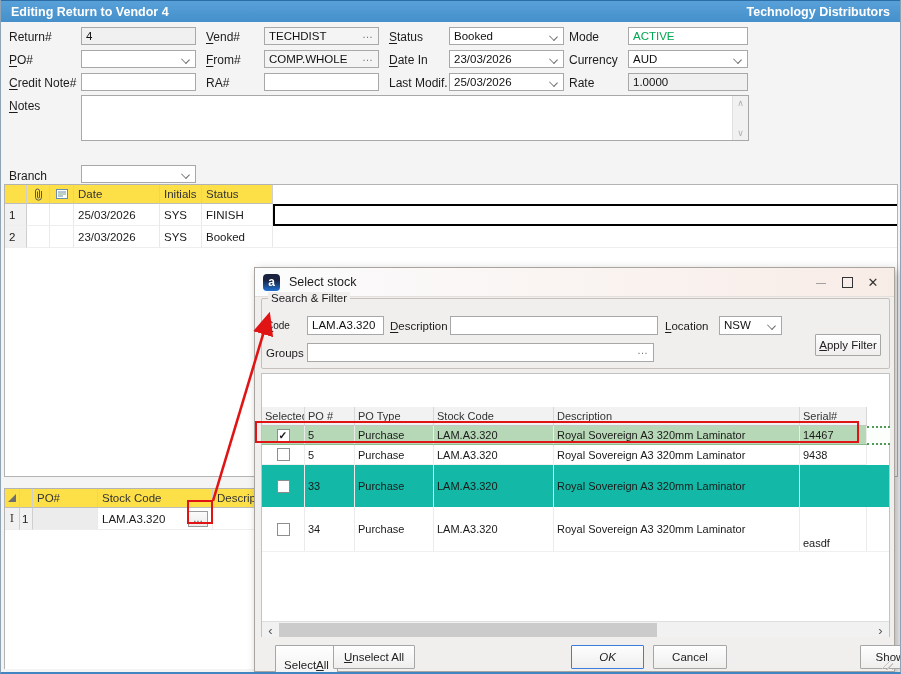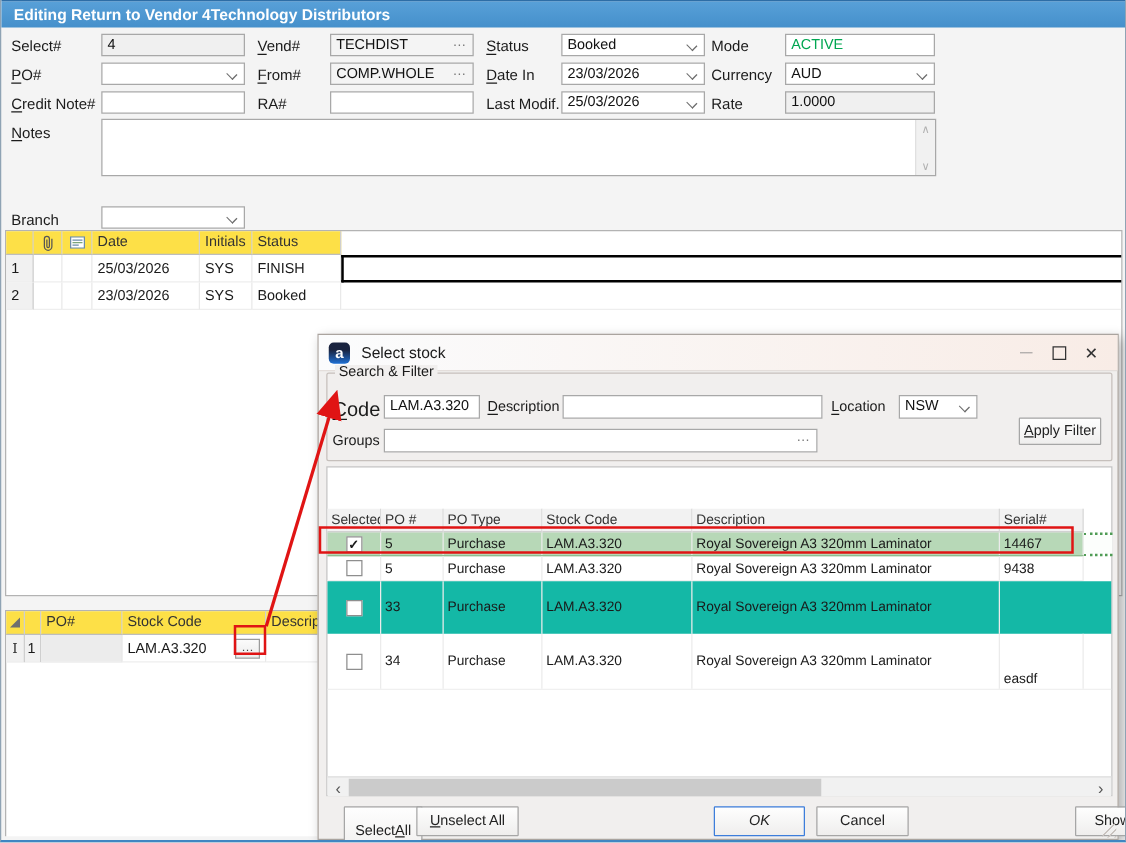--- a/index.html
+++ b/index.html
@@ -3,21 +3,21 @@
 <meta charset="utf-8">
 <style>
   html,body{margin:0;padding:0;background:#dcdcdc;}
   *{box-sizing:border-box;}
   .screen{position:relative;width:901px;height:674px;overflow:hidden;background:#f4f4f4;
           font-family:"Liberation Sans",sans-serif;border-left:1px solid #8fa3b4;border-right:1px solid #8fa3b4;
           border-bottom:2px solid #3f86c2;}
   
   .titlebar{position:absolute;left:0;top:0;width:899px;height:22px;
             background:linear-gradient(#58a0d8,#4590cb);border-top:1px solid #2e6fa8;
-            border-top:1px solid #2d6da6;display:flex;align-items:center;
+            border-top:1px solid #2d6da6;display:flex;align-items:center;justify-content:space-between;
             padding:0 10px;color:#fff;font-size:12.5px;font-weight:bold;}
   .lbl{position:absolute;font-size:12px;color:#1b1b1b;white-space:nowrap;}
   .lbl u{text-underline-offset:2px;}
   .fld{position:absolute;height:18px;background:#fff;border:1px solid #a8a8a8;font-size:11.5px;color:#111;
        padding:2px 4px 0;white-space:nowrap;overflow:hidden;}
   .ro{background:#f0f0f0;}
   .soft{background:#f4f4f4;}
   .combo::after{content:"";position:absolute;right:6px;top:5px;width:6px;height:6px;
        border-right:1.6px solid #6b6b6b;border-bottom:1.6px solid #6b6b6b;transform:rotate(45deg) scaleY(.8);}
   .ell{position:absolute;right:4px;top:0;color:#777;letter-spacing:1px;font-size:11px;}
@@ -71,21 +71,21 @@
 </head>
 <body>
 
 <div class="screen">
 
   <div class="titlebar">
     <span>Editing Return to Vendor 4</span>
     <span>Technology Distributors</span>
   </div>
 
-  <span class="lbl" style="left:8px;top:30px">Select#</span>
+  <span class="lbl" style="left:8px;top:30px">Return#</span>
   <span class="lbl" style="left:8px;top:53px"><u>P</u>O#</span>
   <span class="lbl" style="left:8px;top:76px"><u>C</u>redit Note#</span>
   <span class="lbl" style="left:8px;top:99px"><u>N</u>otes</span>
   <span class="lbl" style="left:205px;top:30px"><u>V</u>end#</span>
   <span class="lbl" style="left:205px;top:53px"><u>F</u>rom#</span>
   <span class="lbl" style="left:205px;top:76px">RA#</span>
   <span class="lbl" style="left:388px;top:30px"><u>S</u>tatus</span>
   <span class="lbl" style="left:388px;top:53px"><u>D</u>ate In</span>
   <span class="lbl" style="left:388px;top:76px">Last Modif.</span>
   <span class="lbl" style="left:568px;top:30px">Mode</span>
@@ -198,21 +198,21 @@
         <span class="wbtn">
             <span style="width:11px;height:11px;border:1.5px solid #333"></span>
           </span>
         <span class="wbtn" style="font-size:13px">✕</span>
       </span>
     </div>
 
     <div class="gbox">
       <span class="legend">Search &amp; Filter</span>
     </div>
-    <span class="lbl" style="left:11px;top:52px;font-size:16px"><u>C</u>ode</span>
+    <span class="lbl" style="left:11px;top:52px;font-size:10px"><u>C</u>ode</span>
     <div class="fld" style="left:52px;top:48px;width:77px;height:19px">LAM.A3.320</div>
     <span class="lbl" style="left:135px;top:52px;font-size:11.5px"><u>D</u>escription</span>
     <div class="fld" style="left:195px;top:48px;width:208px;height:19px"></div>
     <span class="lbl" style="left:410px;top:52px;font-size:11.5px"><u>L</u>ocation</span>
     <div class="fld combo" style="left:464px;top:48px;width:63px;height:19px">NSW</div>
     <div class="btn" style="left:560px;top:66px;width:66px;height:22px"><u>A</u>pply Filter</div>
     <span class="lbl" style="left:11px;top:79px;font-size:11.5px">Groups</span>
     <div class="fld" style="left:52px;top:75px;width:347px;height:19px">
       <span></span>
       <span class="ell">…</span>

